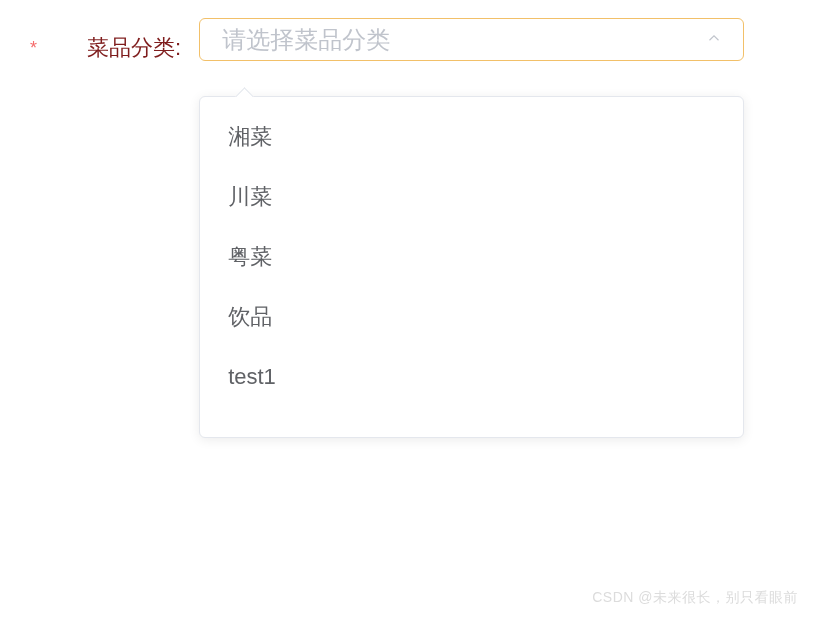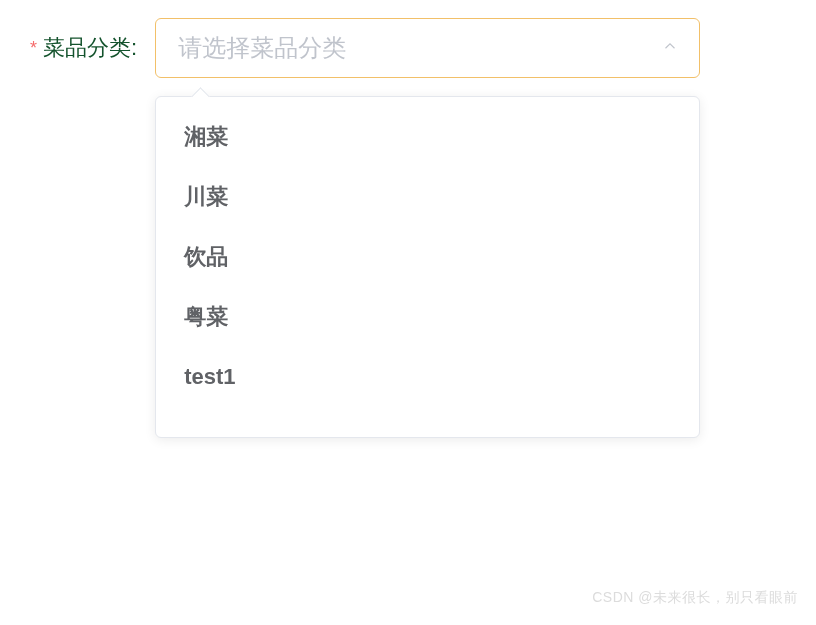--- a/index.html
+++ b/index.html
@@ -26,30 +26,31 @@
       height: 60px;
       padding-right: 18px;
       white-space: nowrap;
     }
     .required-mark {
       color: #f56c6c;
       margin-right: 6px;
       font-size: 18px;
     }
     .field-label {
-      color: #14532d;
+      color: #7f1d1d;
       font-size: 22px;
+      margin-left: 44px;
     }
     .select-wrapper {
       position: relative;
       width: 545px;
     }
     .select-input {
       width: 100%;
-      height: 60px;
+      height: 43px;
       border: 1px solid #f2c069;
       border-radius: 6px;
       background: #fff;
       display: flex;
       align-items: center;
       padding: 7px 22px;
       cursor: pointer;
       position: relative;
     }
     .select-placeholder {
@@ -74,21 +75,20 @@
     .dropdown {
       position: absolute;
       top: 78px;
       left: 0;
       width: 100%;
       background: #fff;
       border: 1px solid #e4e7ed;
       border-radius: 6px;
       box-shadow: 0 2px 12px 0 rgba(0,0,0,0.08);
       padding: 10px 0 30px 0;
-      font-weight: bold;
     }
     .dropdown::before {
       content: "";
       position: absolute;
       top: -7px;
       left: 38px;
       width: 12px;
       height: 12px;
       background: #fff;
       border-top: 1px solid #e4e7ed;
@@ -127,20 +127,20 @@
       <span class="select-placeholder">请选择菜品分类</span>
       <span class="chevron">
         <svg viewBox="0 0 24 24">
             <polyline points="6 15 12 9 18 15"></polyline>
           </svg>
       </span>
     </div>
     <div class="dropdown">
       <div class="dropdown-item">湘菜</div>
       <div class="dropdown-item">川菜</div>
+      <div class="dropdown-item">粤菜</div>
       <div class="dropdown-item">饮品</div>
-      <div class="dropdown-item">粤菜</div>
       <div class="dropdown-item">test1</div>
     </div>
   </div>
 </div>
 
 <div class="watermark">CSDN @未来很长，别只看眼前</div>
 
 </body></html>

